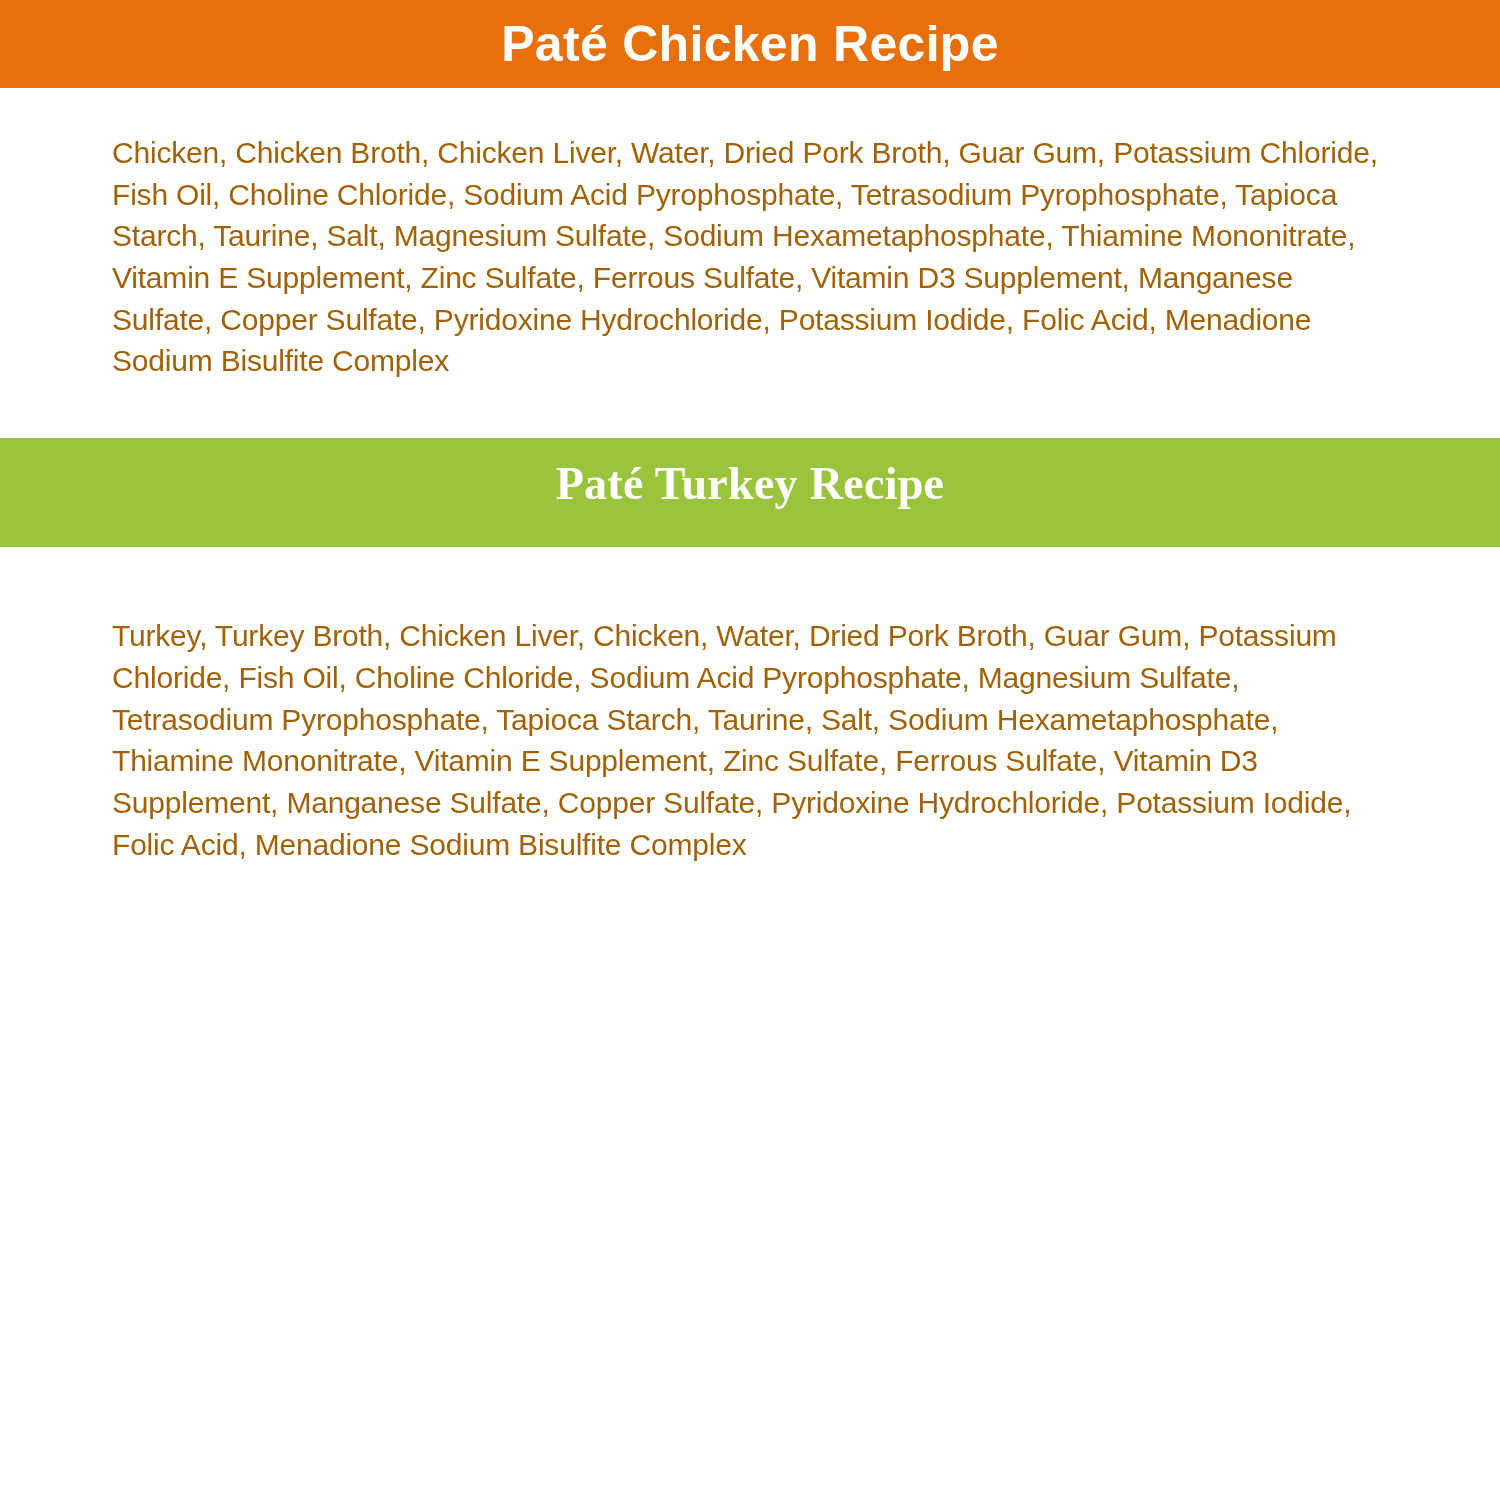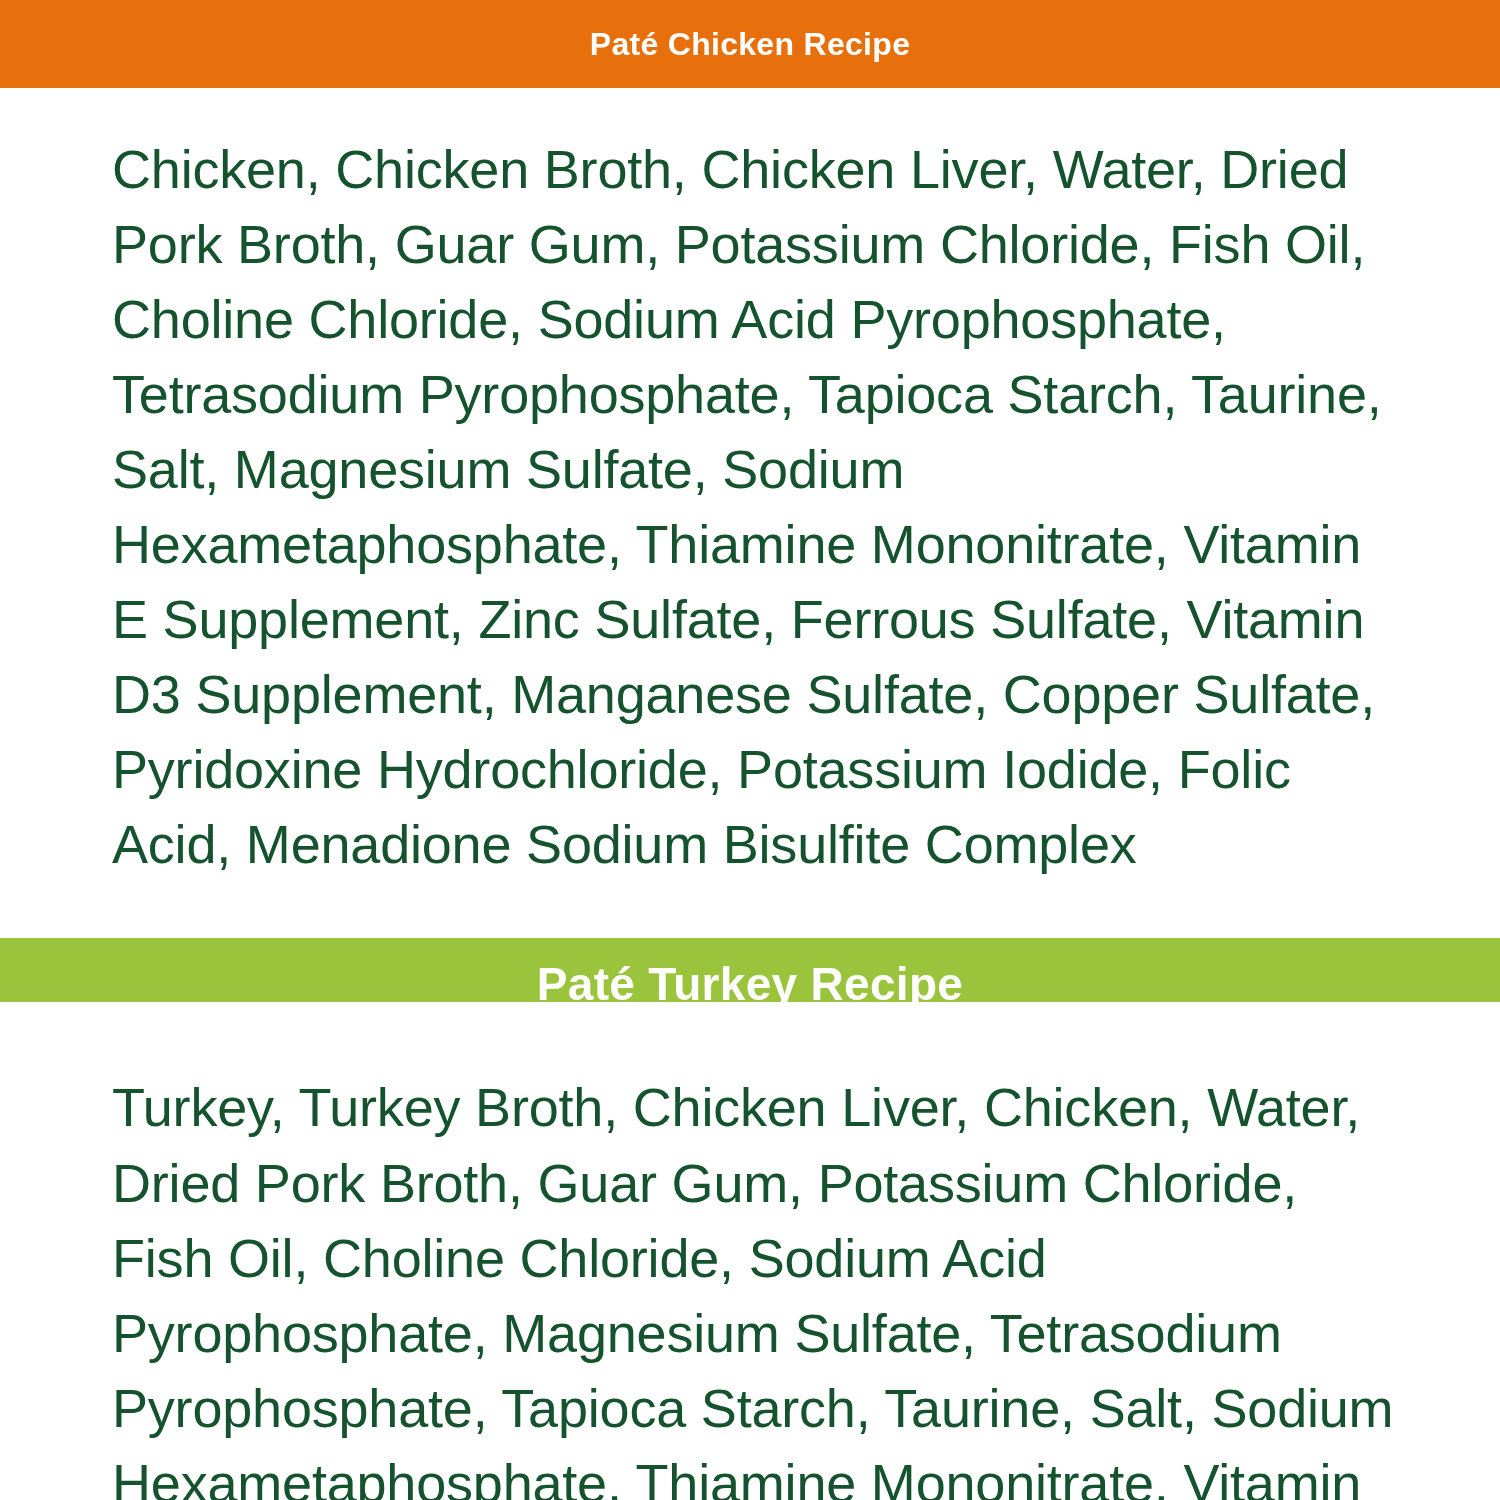--- a/index.html
+++ b/index.html
@@ -25,32 +25,33 @@
     box-sizing: border-box;
     text-align: center;
     font-weight: bold;
     color: #ffffff;
     letter-spacing: 0.3px;
   }
   .header-chicken {
     background: #e8700c;
     height: 88px;
     line-height: 88px;
-    font-size: 32px;
+    font-size: 50px;
   }
   .header-turkey {
     background: #9ac43c;
-    height: 64px;
+    height: 109px;
     line-height: 92px;
     font-size: 46px;
+    font-family: Liberation Serif, serif;
   }
   .ingredients {
     box-sizing: border-box;
-    color: #14532d;
-    font-size: 54px;
+    color: #a16207;
+    font-size: 30px;
     line-height: 1.39;
     letter-spacing: -0.2px;
   }
   .ingredients-chicken {
     padding: 44px 110px 0 112px;
   }
   .ingredients-turkey {
     padding: 68px 96px 0 112px;
   }
   .spacer-chicken {

